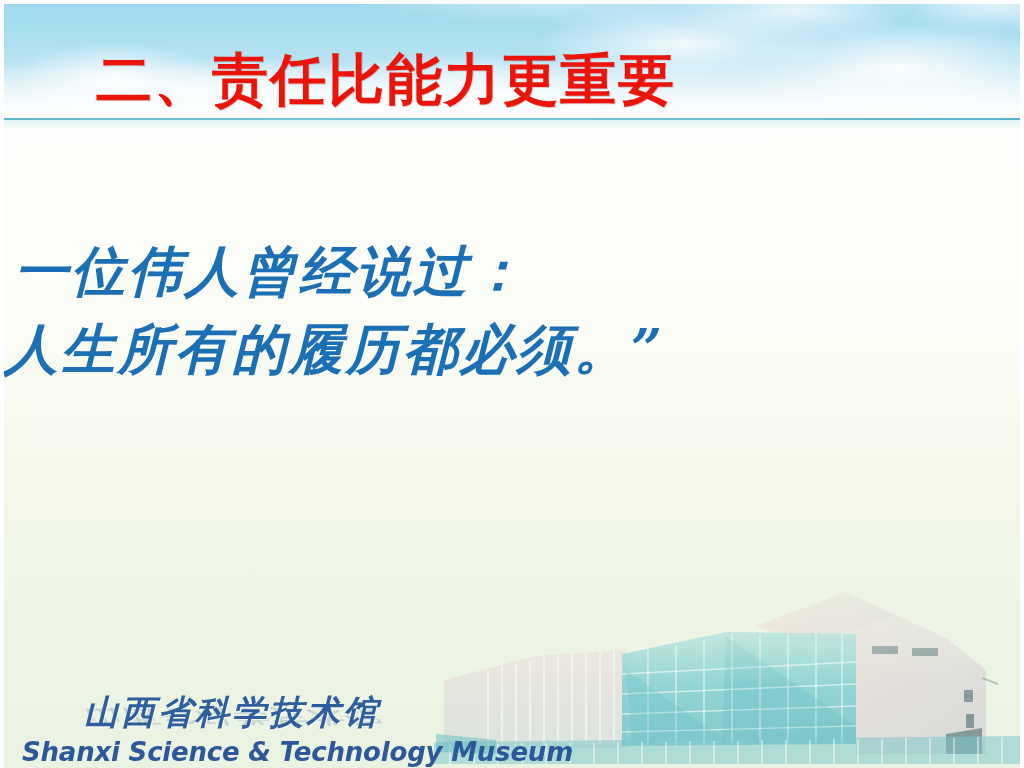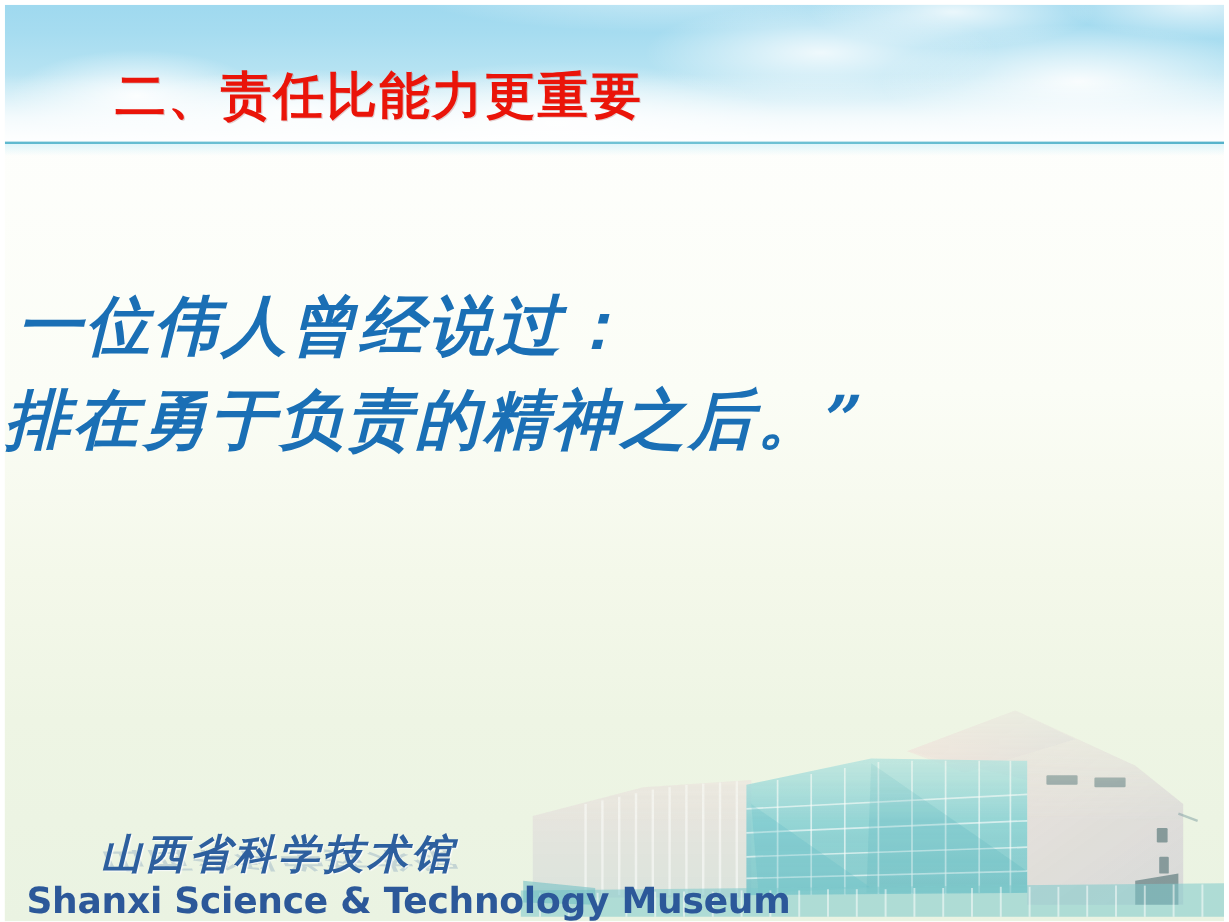--- a/index.html
+++ b/index.html
@@ -98,21 +98,21 @@
     background: linear-gradient(to bottom, rgba(220,244,250,.9), rgba(255,255,255,0));
   }
 
   
   .title {
     position: absolute;
     left: 92px;
     top: 48px;
     font-family: "DejaVu Sans", "Liberation Sans", sans-serif;
     font-weight: bold;
-    font-size: 42px;
+    font-size: 56px;
     line-height: 56px;
     letter-spacing: 2px;
     color: #ea1409;
     white-space: nowrap;
     text-shadow: 1px 1px 0 rgba(120,0,0,.18);
   }
 
   
   .quote {
     position: absolute;
@@ -175,46 +175,47 @@
     transform-origin: top left;
     opacity: .20;
     filter: blur(.6px);
   }
   .logo-en {
     position: absolute;
     left: 18px;
     top: 731px;
     font-family: "DejaVu Sans", "Liberation Sans", sans-serif;
     font-weight: bold;
-    font-size: 30px;
+    font-size: 26px;
     line-height: 34px;
     letter-spacing: -.2px;
     color: #2c5899;
     white-space: nowrap;
+    font-style: italic;
   }
 </style>
 </head>
 <body>
 
 <div class="slide">
   <div class="slide-inner">
 
     <div class="sky">
       <div class="clouds"></div>
       <div class="haze"></div>
     </div>
 
     <div class="title">二、责任比能力更重要</div>
 
     <div class="divider"></div>
     <div class="divider-glow"></div>
 
     <div class="quote">
       <span class="qline l1">一位伟人曾经说过：</span>
-      <span class="qline l3">排在勇于负责的精神之后。”</span>
+      <span class="qline l3">人生所有的履历都必须。”</span>
     </div>
 
     <svg class="building" viewBox="0 0 600 210" xmlns="http://www.w3.org/2000/svg">
       <defs>
         <linearGradient id="glassG" x1="0" y1="0" x2="0" y2="1">
           <stop offset="0%" stop-color="#8fd7da" stop-opacity=".82"></stop>
           <stop offset="55%" stop-color="#67c3cc" stop-opacity=".78"></stop>
           <stop offset="100%" stop-color="#4fb4c0" stop-opacity=".72"></stop>
         </linearGradient>
         <linearGradient id="stoneG" x1="0" y1="0" x2="1" y2="1">

